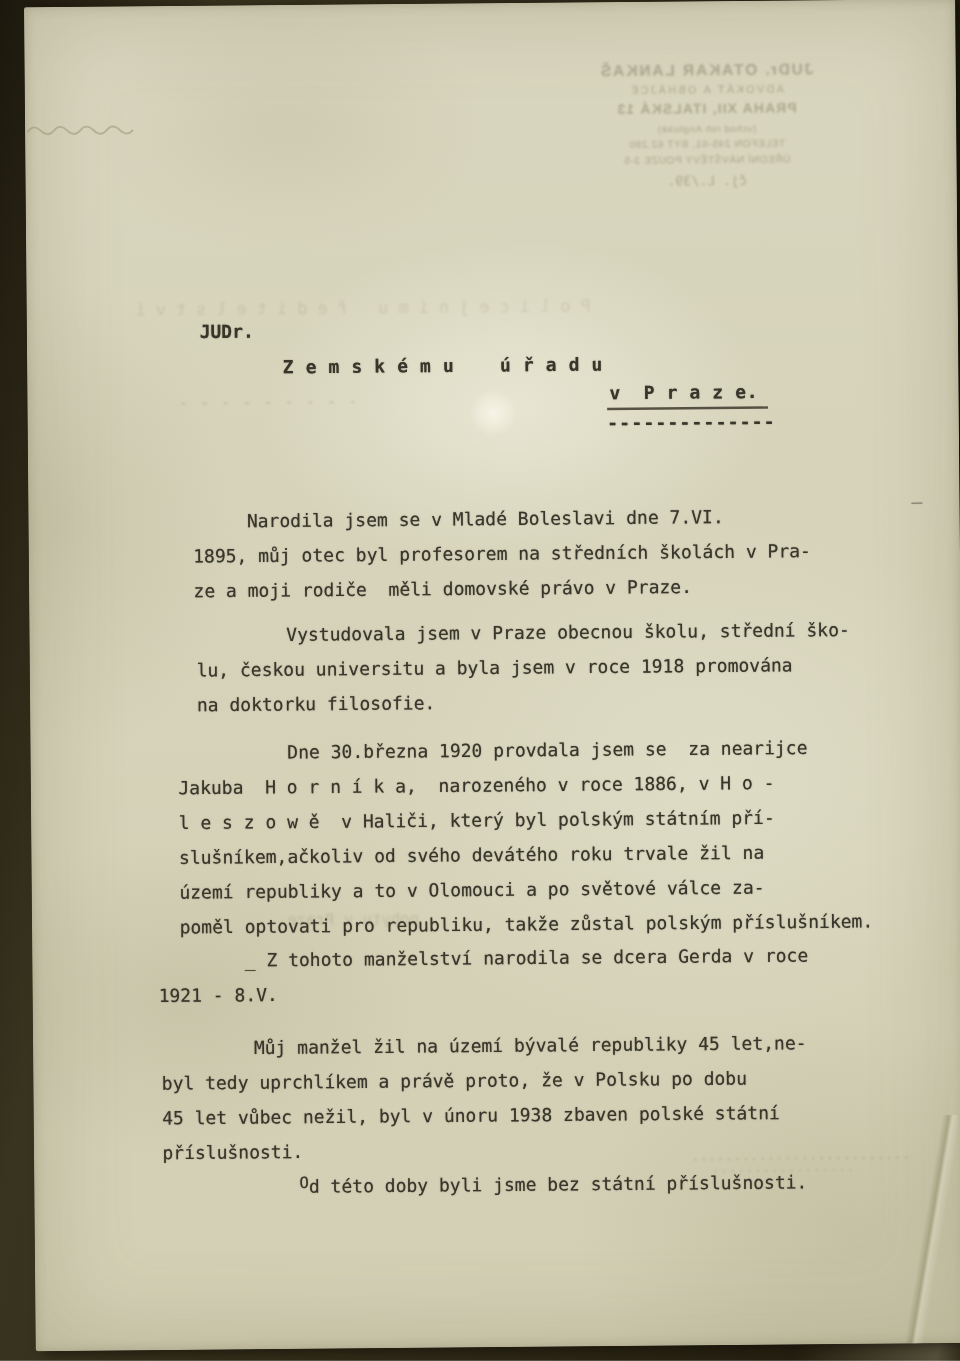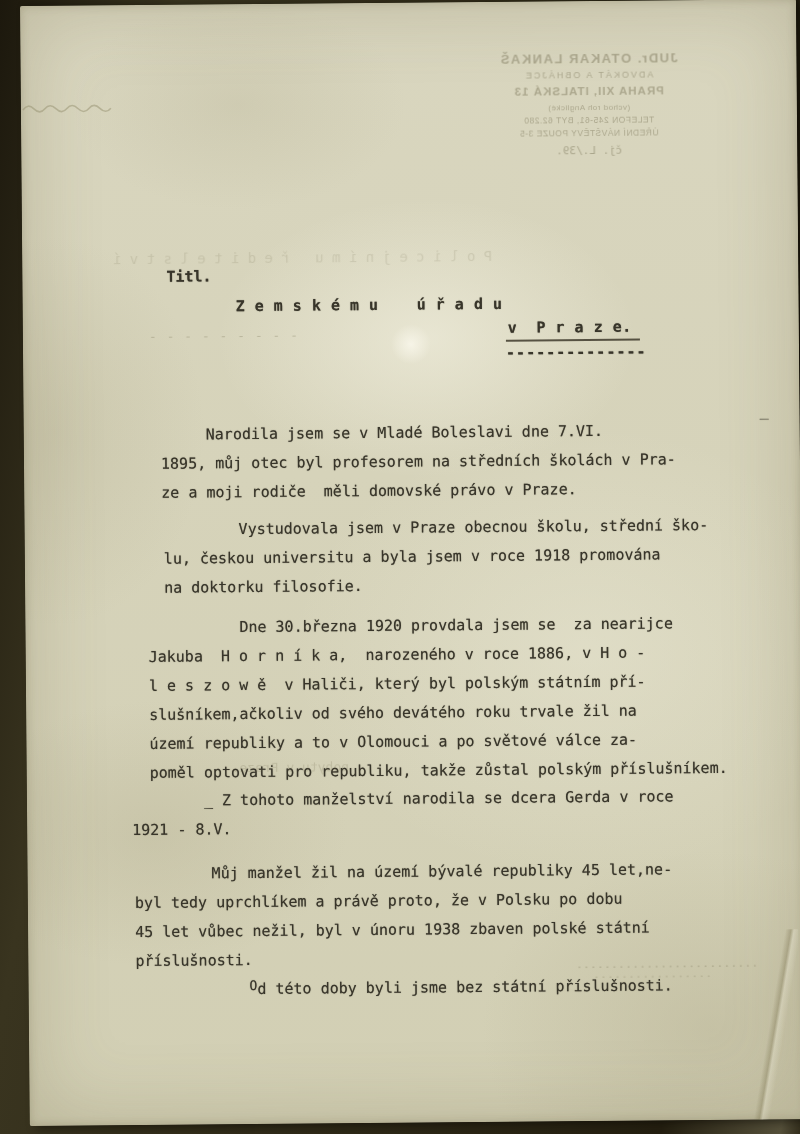--- a/index.html
+++ b/index.html
@@ -82,21 +82,21 @@
     <div class="lh-l5">ÚŘEDNÍ NÁVŠTĚVY POUZE 3-5</div>
     <div class="lh-l6">čj. L./39.</div>
   </div>
 
   <svg class="abs squiggle" width="92" height="14" viewBox="0 0 92 14">
     <path d="M2,8 q5,-7 11,-1 t11,0 t11,0 t11,0 t11,0 t11,0 t11,0 t11,0" fill="none" stroke="#8f8a68" stroke-width="1.6"></path>
   </svg>
 
   <div class="abs ghost mirror ghost-address">P o l i c e j n í m u   ř e d i t e l s t v í</div>
 
-  <div class="abs ink bold salutation">Titl.</div>
+  <div class="abs ink bold salutation">JUDr.</div>
   <div class="abs ink bold addr-org">Z e m s k é m u    ú ř a d u</div>
   <div class="abs ghost ghost-dash-left">- - - - - - - - -</div>
   <div class="abs addr-city-block">
     <span class="ink bold addr-city">v  P r a z e.</span>
     <div class="ink bold addr-dashes">--------------</div>
   </div>
 
   <div class="abs ink margin-dash">—</div>
 
   <div class="para ink" style="left:137px;top:416px;--ind:45px">

